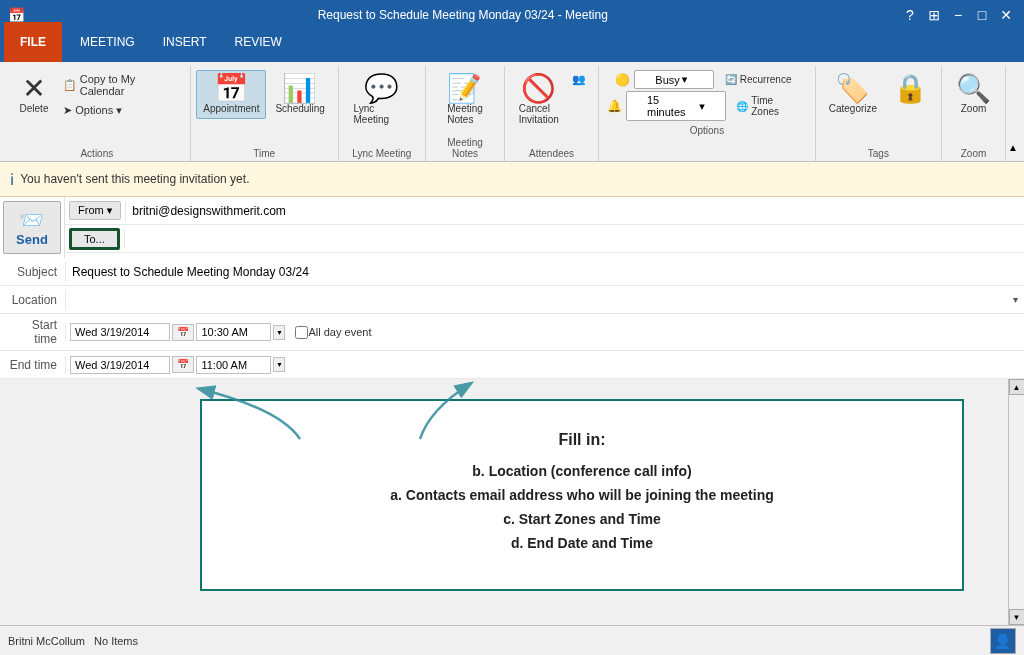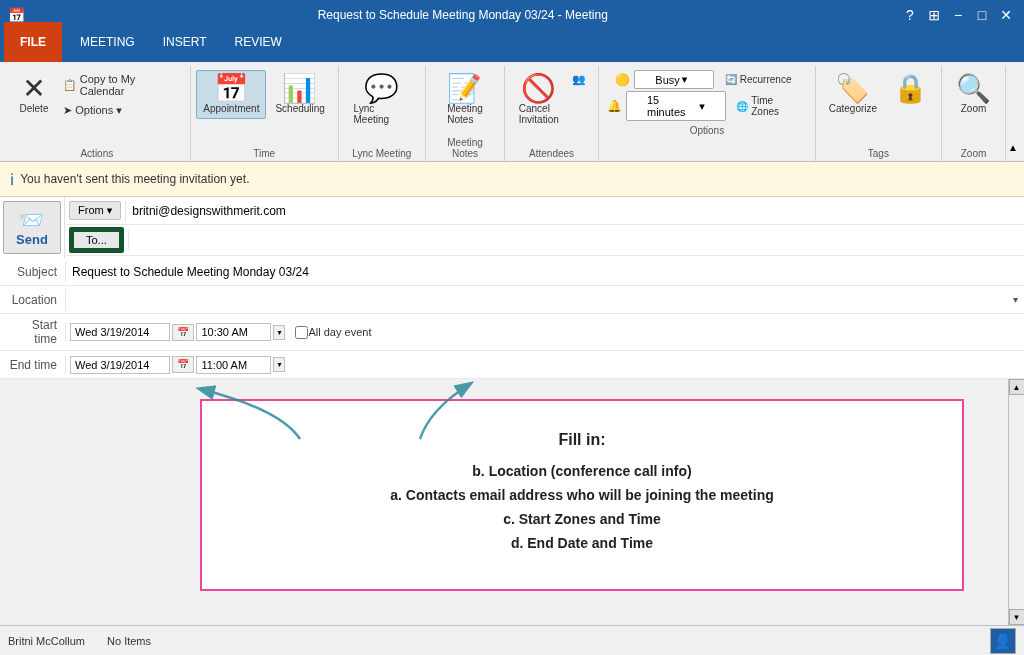--- a/index.html
+++ b/index.html
@@ -152,21 +152,21 @@
       background: #e8e8e8;
       border: 1px solid #c0c0c0;
       border-radius: 2px;
       padding: 2px 8px;
       font-size: 11px;
       cursor: pointer;
       margin: 2px 4px;
     }
     .to-btn {
       background: #e8e8e8;
-      border: 5px solid #14532d;
+      border: 3px solid #14532d;
       border-radius: 2px;
       padding: 2px 12px;
       font-size: 11px;
       cursor: pointer;
       margin: 2px 4px;
     }
     .send-area {
       display: flex;
       flex-direction: column;
       align-items: center;
@@ -226,42 +226,42 @@
       width: 16px; height: 16px;
       background: #e0e0e0;
       border: 1px solid #aaa;
       cursor: pointer;
       display: flex; align-items: center; justify-content: center;
       font-size: 8px;
     }
 
     
     .annotation-box {
-      border: 2px solid #ec4899;
+      border: 2px solid #0f766e;
       background: rgba(255,255,255,0.95);
       margin: 10px 40px 10px 180px;
       padding: 30px 40px;
       text-align: center;
     }
     .annotation-title { font-weight: bold; font-size: 16px; color: #222; margin-bottom: 14px; }
     .annotation-item { font-size: 14px; color: #222; margin-bottom: 8px; font-weight: bold; }
 
     
     .status-bar {
       background: #f0f0f0;
       border-top: 1px solid #c0c0c0;
       height: 30px;
       display: flex;
       align-items: center;
       padding: 0 8px;
       font-size: 11px;
       color: #333;
       justify-content: space-between;
     }
-    .status-left { display: flex; align-items: center; gap: 22px; }
+    .status-left { display: flex; align-items: center; gap: 9px; }
     .status-avatar {
       width: 26px; height: 26px;
       background: #1e5fa3;
       border: 1px solid #aaa;
       display: flex; align-items: center; justify-content: center;
       color: white; font-size: 14px;
     }
 
     .main-container {
       display: flex;

